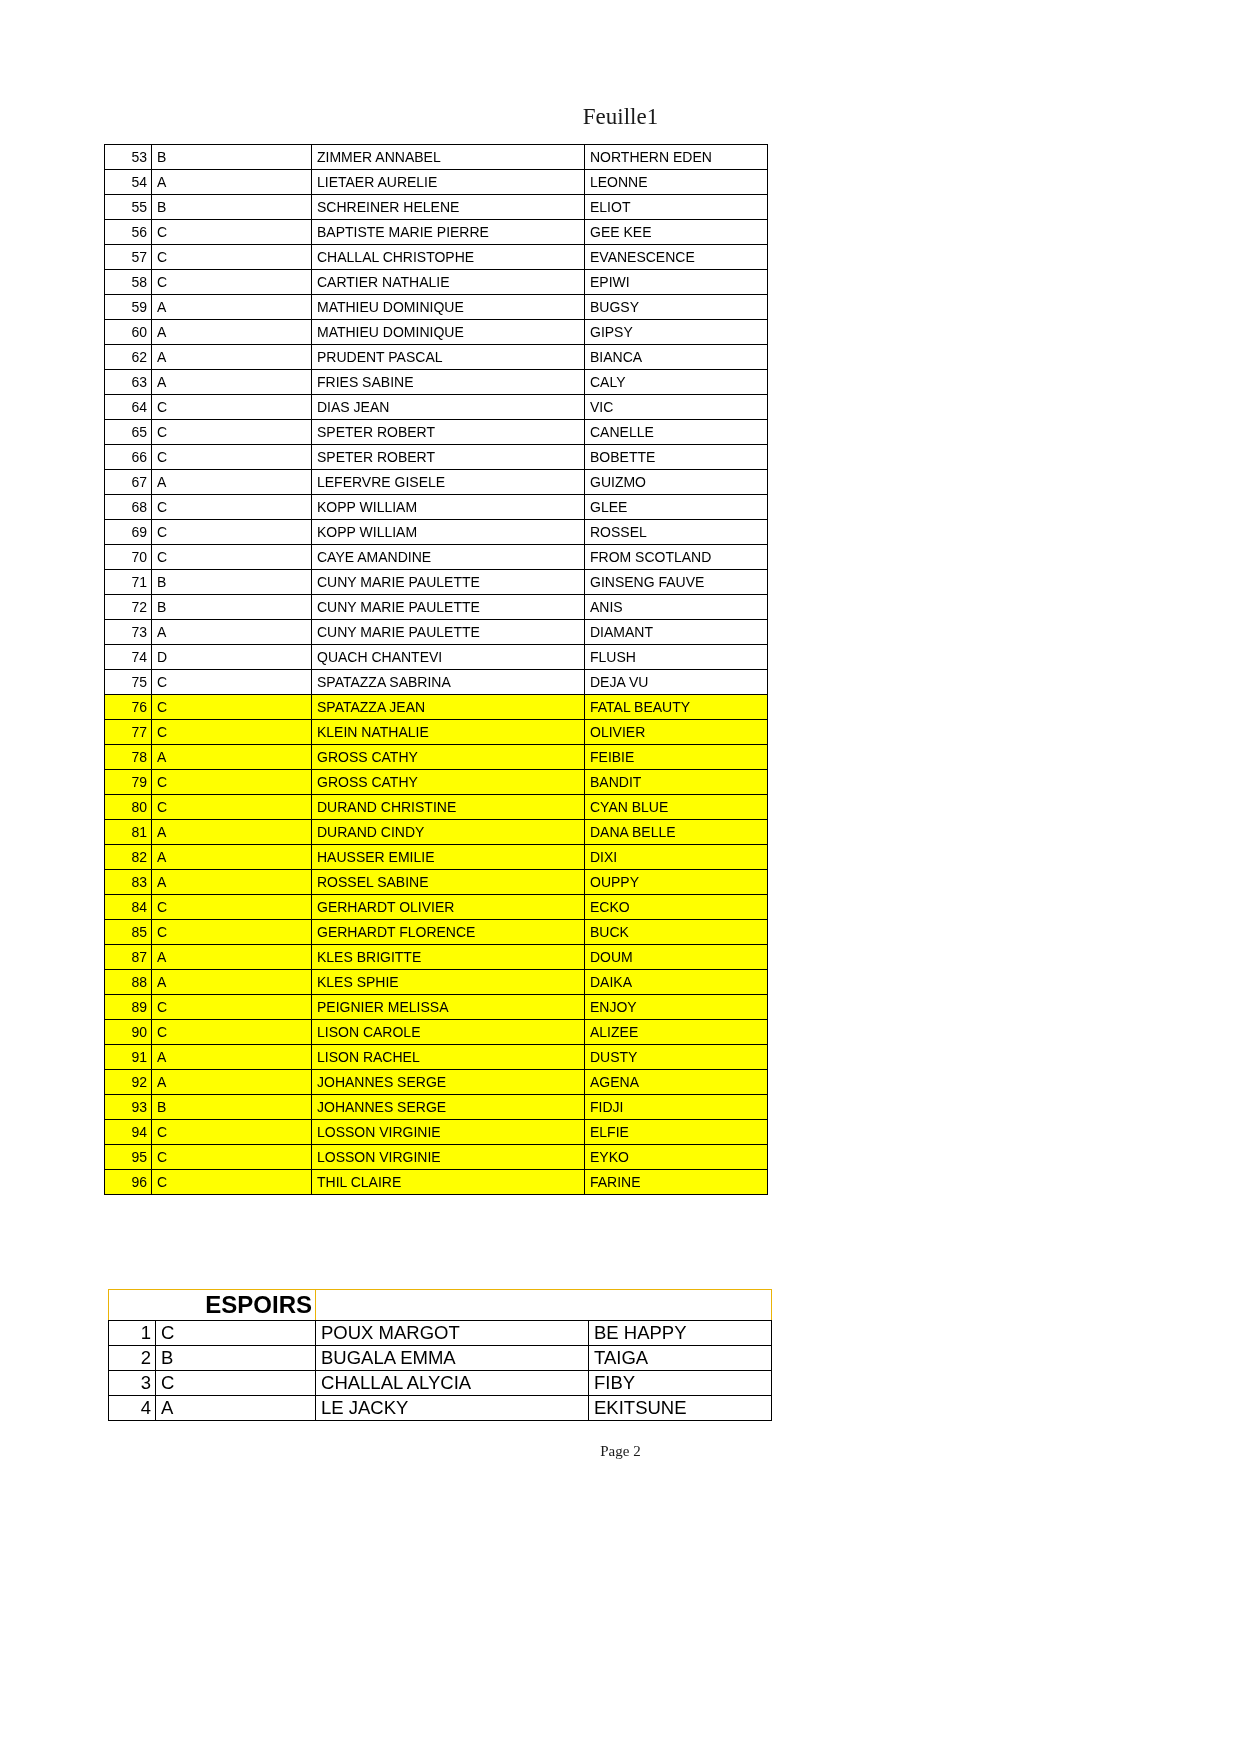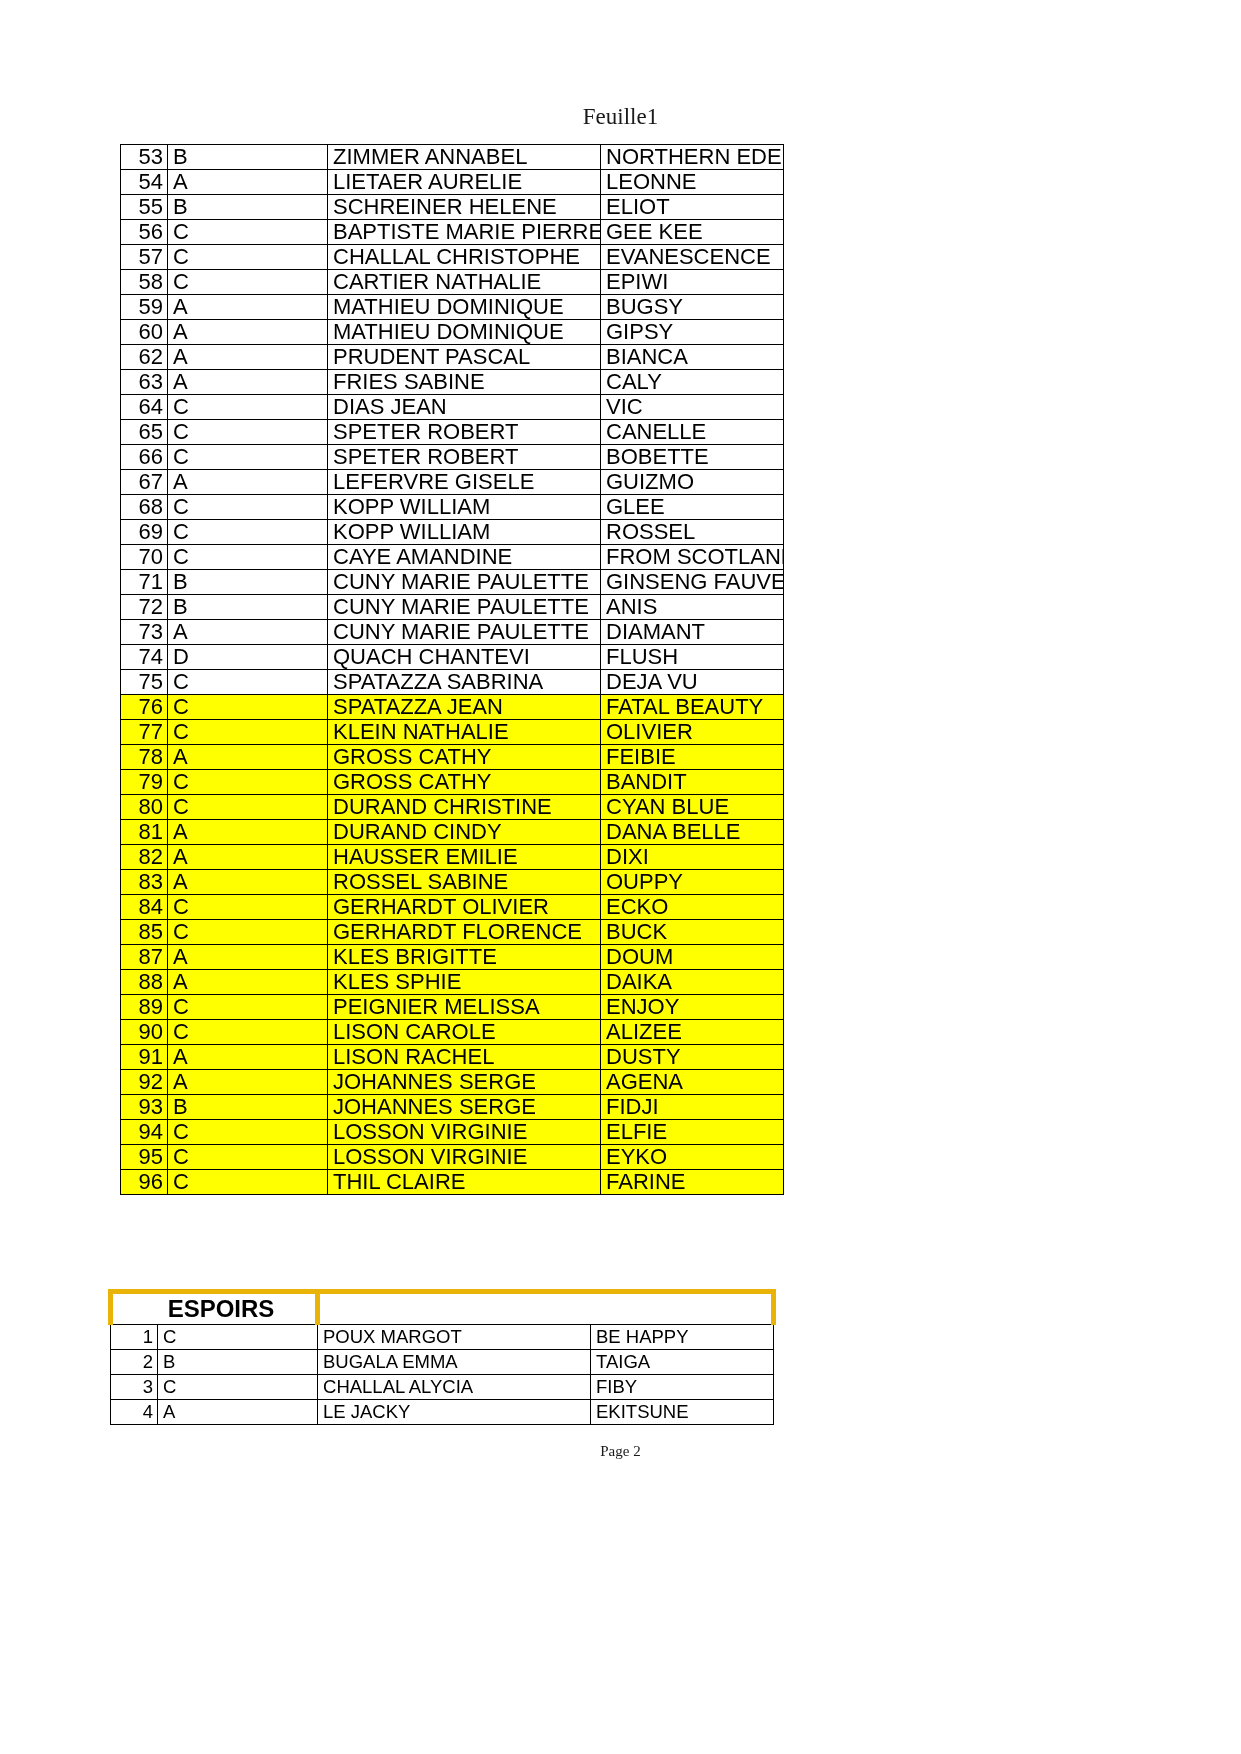--- a/index.html
+++ b/index.html
@@ -45,26 +45,26 @@
     text-align: center;
     font-family: "Liberation Serif", serif;
     font-size: 15px;
     line-height: 28px;
     color: #1a1a1a;
   }
 
   
   .sheet-table {
     position: absolute;
-    left: 120px;
+    left: 104px;
     top: 144px;
     width: 663px;
     border-collapse: collapse;
     table-layout: fixed;
-    font-size: 22px;
+    font-size: 14px;
     border-radius: 13px;
   }
   .espoirs-table {
     position: absolute;
     left: 108px;
     top: 1289px;
     width: 663px;
     border-collapse: collapse;
     table-layout: fixed;
     font-size: 18.5px;
@@ -92,28 +92,28 @@
   }
   td.cat, td.name, td.horse {
     text-align: left;
     padding-left: 5px;
   }
 
   tr.hl td { background: #ffff00; }
 
   
   .espoirs-title-row td {
-    border: 5px solid #eab308;
+    border: 1px solid #eab308;
     border-bottom: 1px solid #000000;
     height: 30px;
     font-size: 24px;
     font-weight: bold;
     line-height: 30px;
     padding-left: 17px;
-    text-align: center;
+    text-align: right;
   }
   .espoirs-title-row td.blank {
     border-left: none;
     border-right: none;
   }
   .espoirs-title-row td.blank-last {
     border-left: none;
   }
 </style>
 </head>

